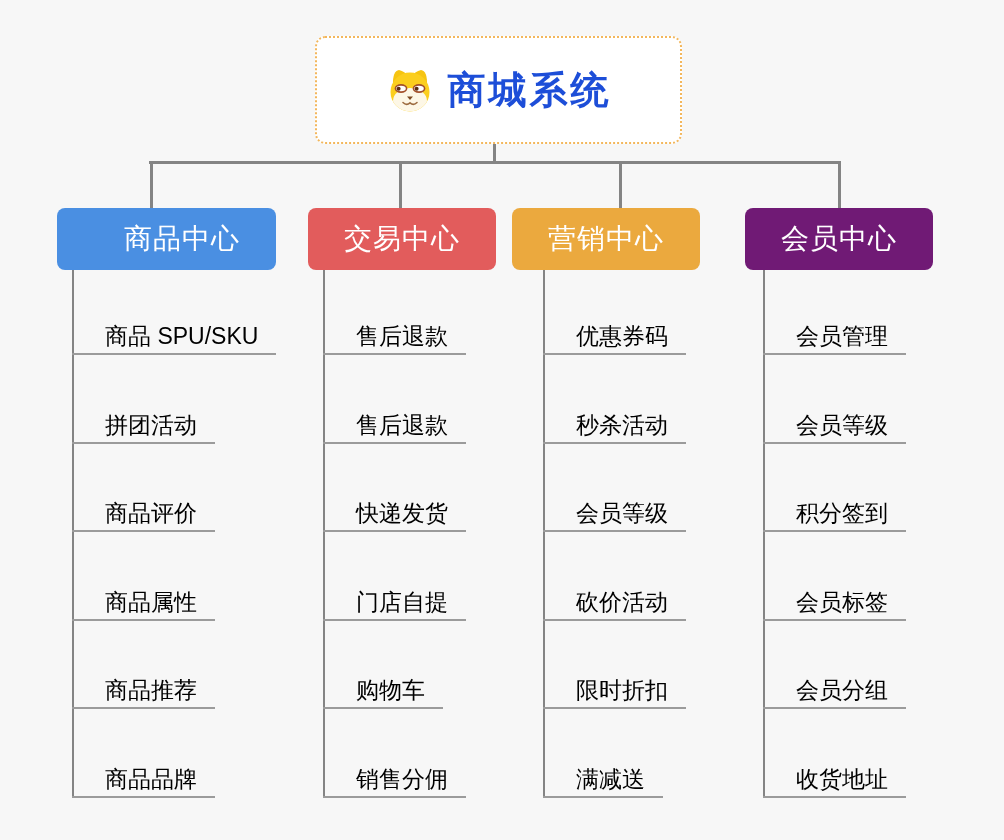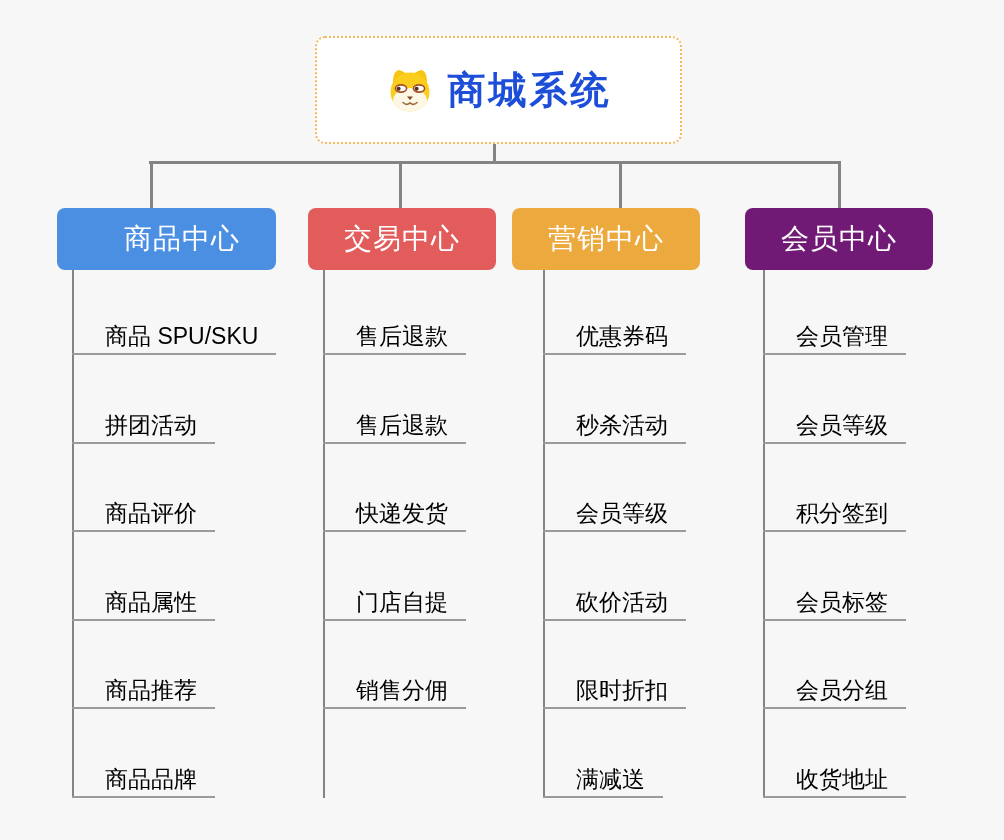--- a/index.html
+++ b/index.html
@@ -136,20 +136,21 @@
     <div class="row"><span class="child">商品属性</span></div>
     <div class="row"><span class="child">商品推荐</span></div>
     <div class="row"><span class="child">商品品牌</span></div>
   </div>
 
   <div class="column c1">
     <div class="row"><span class="child">售后退款</span></div>
     <div class="row"><span class="child">售后退款</span></div>
     <div class="row"><span class="child">快递发货</span></div>
     <div class="row"><span class="child">门店自提</span></div>
+    <div class="row"><span class="child">购物车</span></div>
     <div class="row"><span class="child">销售分佣</span></div>
   </div>
 
   <div class="column c2">
     <div class="row"><span class="child">优惠券码</span></div>
     <div class="row"><span class="child">秒杀活动</span></div>
     <div class="row"><span class="child">会员等级</span></div>
     <div class="row"><span class="child">砍价活动</span></div>
     <div class="row"><span class="child">限时折扣</span></div>
     <div class="row"><span class="child">满减送</span></div>

